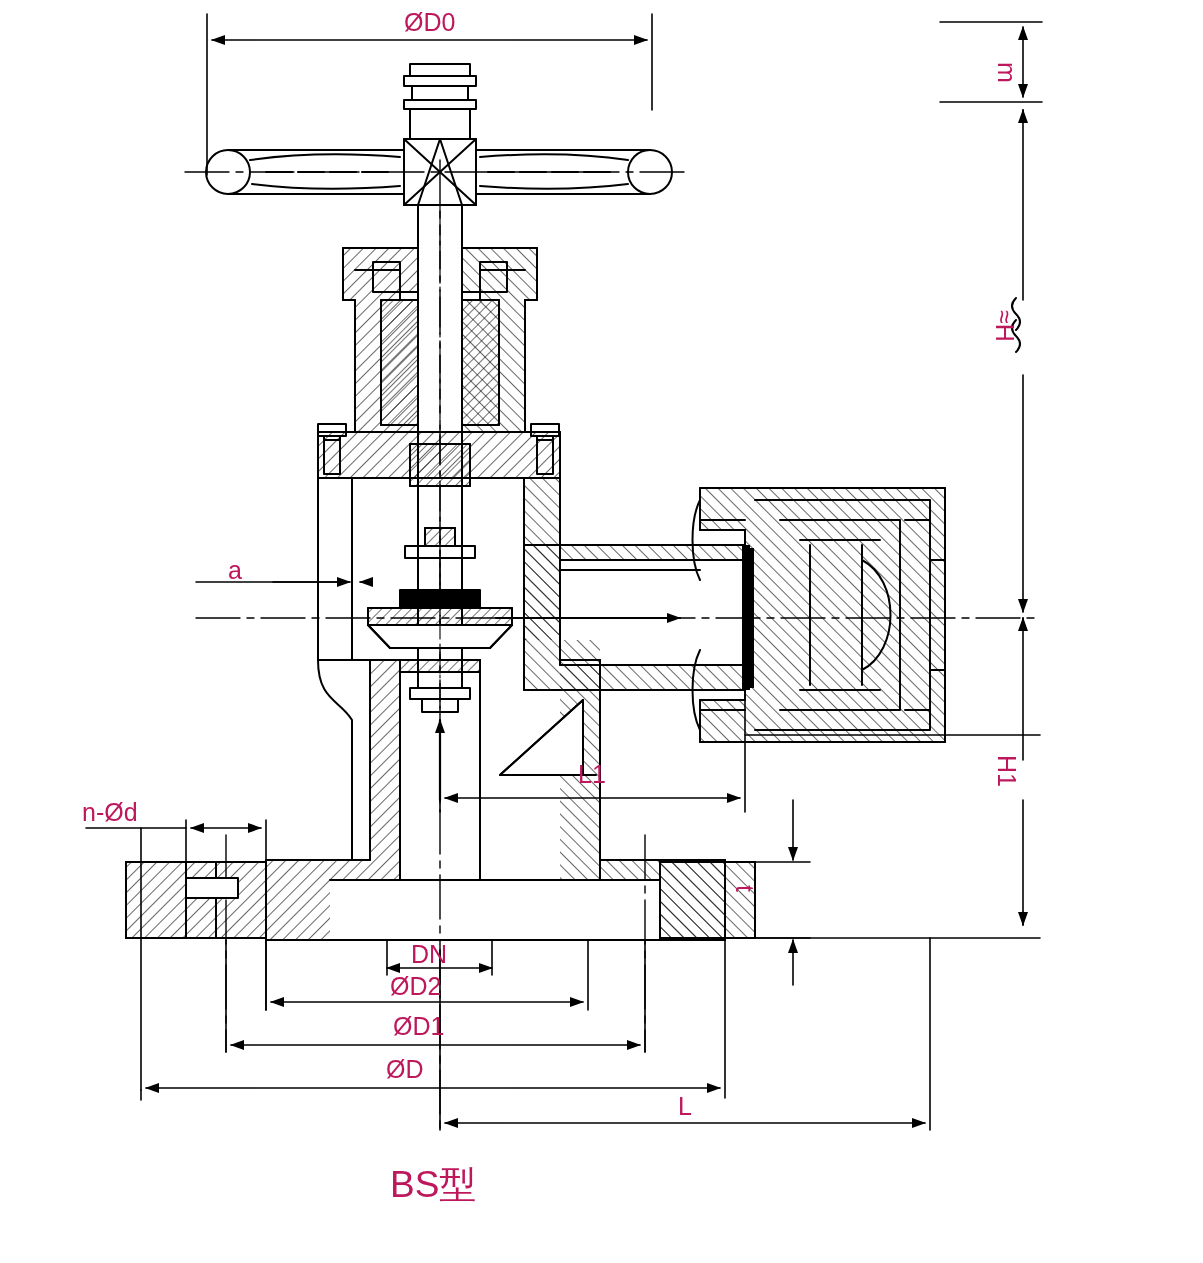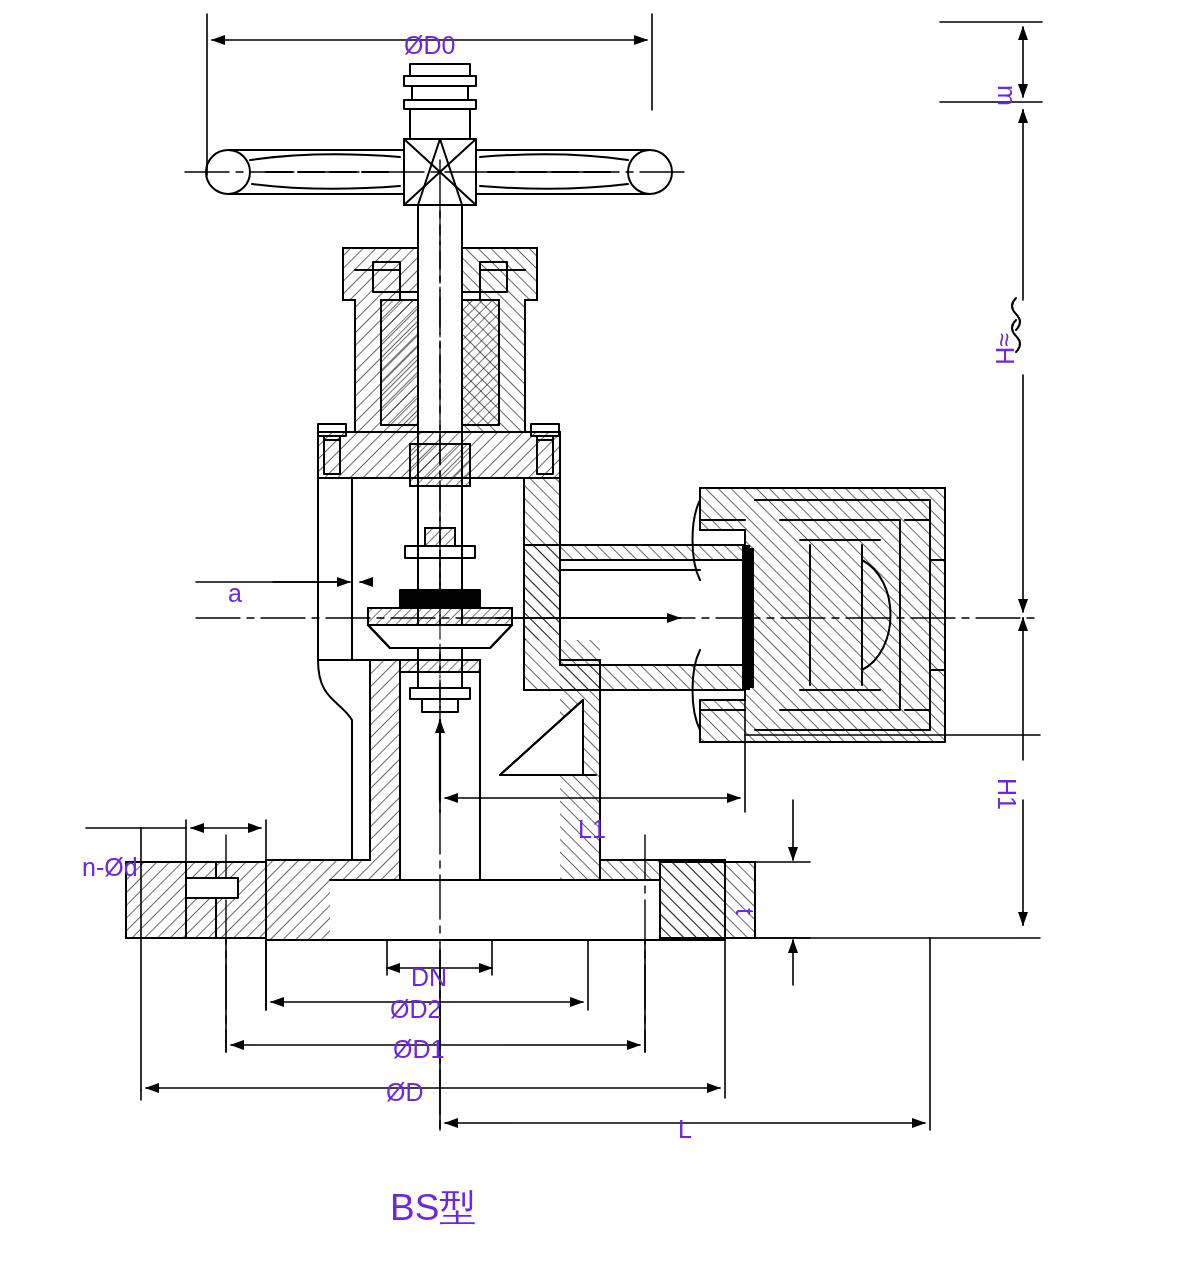--- a/index.html
+++ b/index.html
@@ -1,19 +1,19 @@
 <!DOCTYPE html>
 <html><head>
 <meta charset="utf-8">
 <style>
   html,body{margin:0;padding:0;background:#ffffff;}
   body{font-family:"Liberation Sans", sans-serif;}
   #sheet{position:relative;width:1203px;height:1263px;background:#fff;overflow:hidden;}
   #sheet svg{position:absolute;left:0;top:0;}
-  .lbl{position:absolute;font-family:"Liberation Sans", sans-serif;color:#6d28d9;white-space:nowrap;margin-top:23px;}
+  .lbl{position:absolute;font-family:"Liberation Sans", sans-serif;color:#be185d;white-space:nowrap;}
   .lbl.dim{font-size:25px;}
   .lbl.title{font-size:37px;}
   .lbl.vert{writing-mode:vertical-rl;text-orientation:mixed;}
 </style>
 </head>
 <body>
 
 <div id="sheet">
 
 <svg width="1203" height="1263" viewBox="0 0 1203 1263">
@@ -265,22 +265,22 @@
     </g>
 
   </g>
 </svg>
 
 <div class="lbl dim" style="left:404px;top:8px;">ØD0</div>
 <div class="lbl dim vert" style="left:992px;top:62px;">m</div>
 <div class="lbl dim vert" style="left:990px;top:310px;">≈H</div>
 <div class="lbl dim vert" style="left:992px;top:755px;">H1</div>
 <div class="lbl dim" style="left:228px;top:556px;">a</div>
-<div class="lbl dim" style="left:578px;top:792px;">L1</div>
-<div class="lbl dim" style="left:82px;top:830px;">n-Ød</div>
+<div class="lbl dim" style="left:578px;top:760px;">L1</div>
+<div class="lbl dim" style="left:82px;top:798px;">n-Ød</div>
 <div class="lbl dim vert" style="left:730px;top:885px;">t</div>
 <div class="lbl dim" style="left:411px;top:940px;">DN</div>
 <div class="lbl dim" style="left:390px;top:972px;">ØD2</div>
 <div class="lbl dim" style="left:393px;top:1012px;">ØD1</div>
 <div class="lbl dim" style="left:386px;top:1055px;">ØD</div>
 <div class="lbl dim" style="left:678px;top:1092px;">L</div>
 <div class="lbl title" style="left:390px;top:1160px;">BS型</div>
 
 </div>
 

